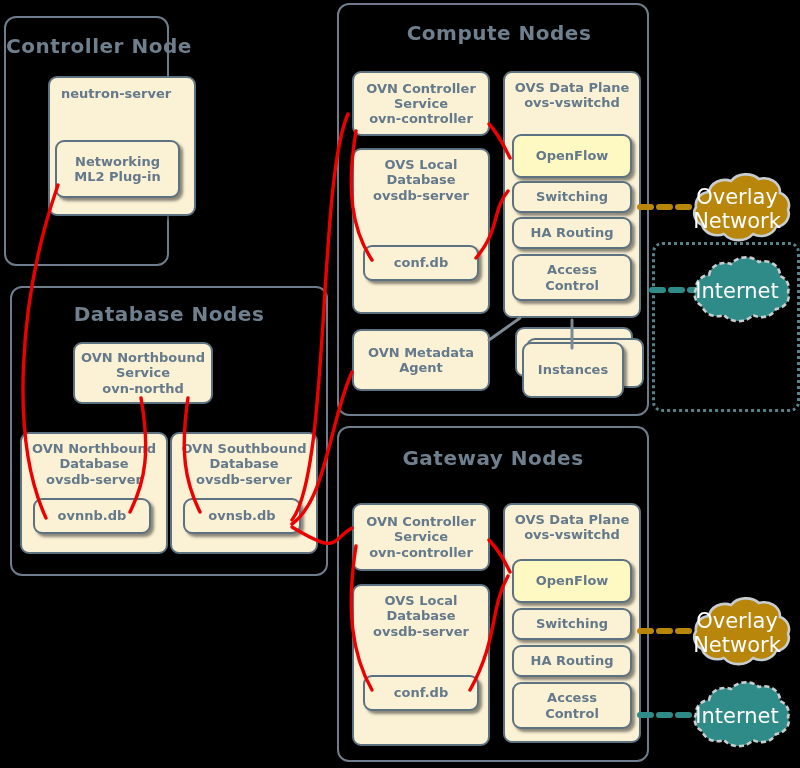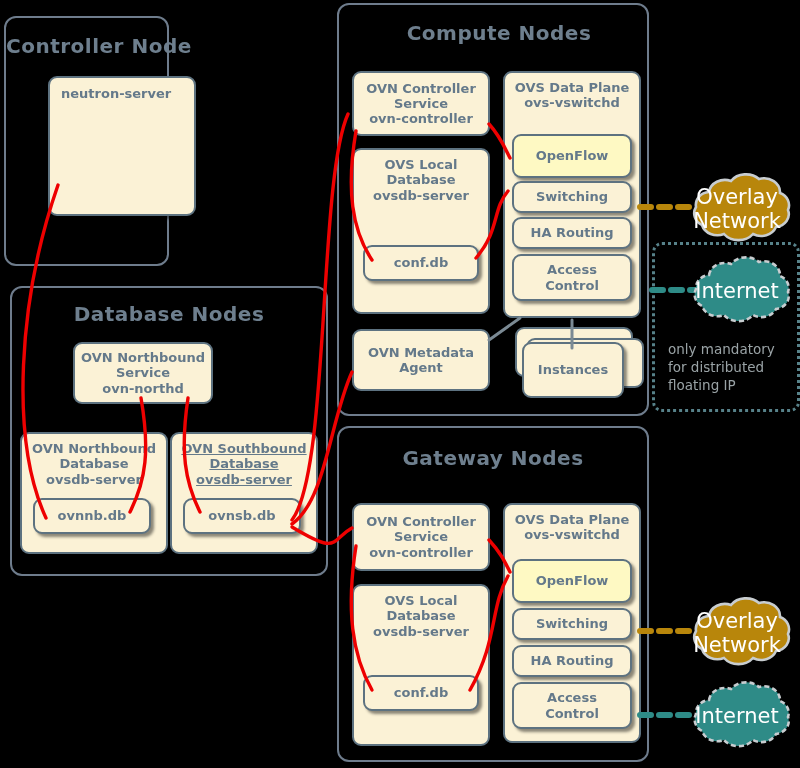--- a/index.html
+++ b/index.html
@@ -128,38 +128,42 @@
 
     <path d="M572,320 L572,348" fill="none" stroke="#7b8a94" stroke-width="3" stroke-linecap="round"></path>
   </svg>
 
   <div class="node" style="left:4px;top:16px;width:165px;height:250px;">
     <div class="node-title" style="top:16px;">Controller Node</div>
   </div>
   <div class="box topleft" style="left:48px;top:76px;width:148px;height:140px;">
     <span class="lbl">neutron-server</span>
   </div>
+  <div class="box" style="left:55px;top:140px;width:125px;height:58px;white-space:pre-line;">
+    <span class="lbl">Networking
+ML2 Plug-in</span>
+  </div>
 
   <div class="node" style="left:10px;top:286px;width:318px;height:290px;">
     <div class="node-title" style="top:14px;">Database Nodes</div>
   </div>
   <div class="box" style="left:73px;top:342px;width:140px;height:62px;white-space:pre-line;">
     <span class="lbl">OVN Northbound
 Service
 ovn-northd</span>
   </div>
   <div class="box topcenter" style="left:20px;top:432px;width:148px;height:122px;white-space:pre-line;">
     <span class="lbl">OVN Northbound
 Database
 ovsdb-server</span>
   </div>
   <div class="box" style="left:33px;top:498px;width:118px;height:36px;">
     <span class="lbl">ovnnb.db</span>
   </div>
-  <div class="box topcenter" style="left:170px;top:432px;width:148px;height:122px;white-space:pre-line;text-decoration:underline;">
+  <div class="box topcenter" style="left:170px;top:432px;width:148px;height:122px;white-space:pre-line;">
     <span class="lbl">OVN Southbound
 Database
 ovsdb-server</span>
   </div>
   <div class="box" style="left:183px;top:498px;width:118px;height:36px;">
     <span class="lbl">ovnsb.db</span>
   </div>
 
   <div class="node" style="left:337px;top:3px;width:312px;height:413px;">
     <div class="node-title" style="top:16px;margin-left:12px;">Compute Nodes</div>
@@ -235,23 +239,20 @@
   </div>
   <div class="box" style="left:512px;top:645px;width:120px;height:32px;">
     <span class="lbl">HA Routing</span>
   </div>
   <div class="box" style="left:512px;top:682px;width:120px;height:47px;white-space:pre-line;">
     <span class="lbl">Access
 Control</span>
   </div>
 
   <div class="dotted-region" style="left:652px;top:242px;width:148px;height:170px;"></div>
-  <div class="caption" style="left:668px;top:340px;width:132px;">only mandatory
-for distributed
-floating IP</div>
 
   <svg class="wires over">
     <line x1="640" y1="207" x2="690" y2="207" stroke="#b8860b" stroke-width="6" stroke-dasharray="11,8" stroke-linecap="round"></line>
     <line x1="652" y1="290" x2="700" y2="290" stroke="#2e8b87" stroke-width="6" stroke-dasharray="11,8" stroke-linecap="round"></line>
     <line x1="640" y1="631" x2="690" y2="631" stroke="#b8860b" stroke-width="6" stroke-dasharray="11,8" stroke-linecap="round"></line>
     <line x1="640" y1="715" x2="690" y2="715" stroke="#2e8b87" stroke-width="6" stroke-dasharray="11,8" stroke-linecap="round"></line>
   </svg>
 
   <div class="cloud" style="left:676px;top:169px;width:122px;height:80px;">
     <svg width="122" height="80" viewBox="0 0 122 80">

